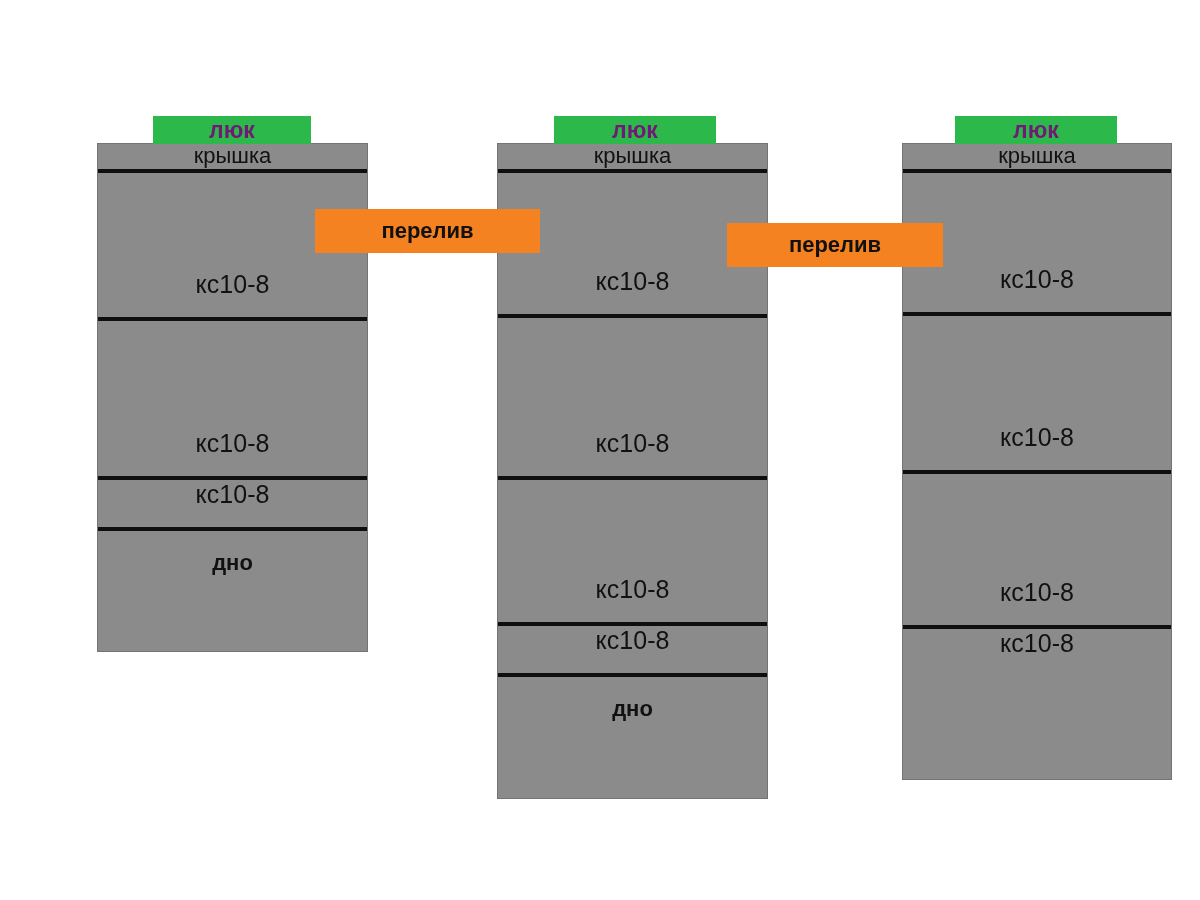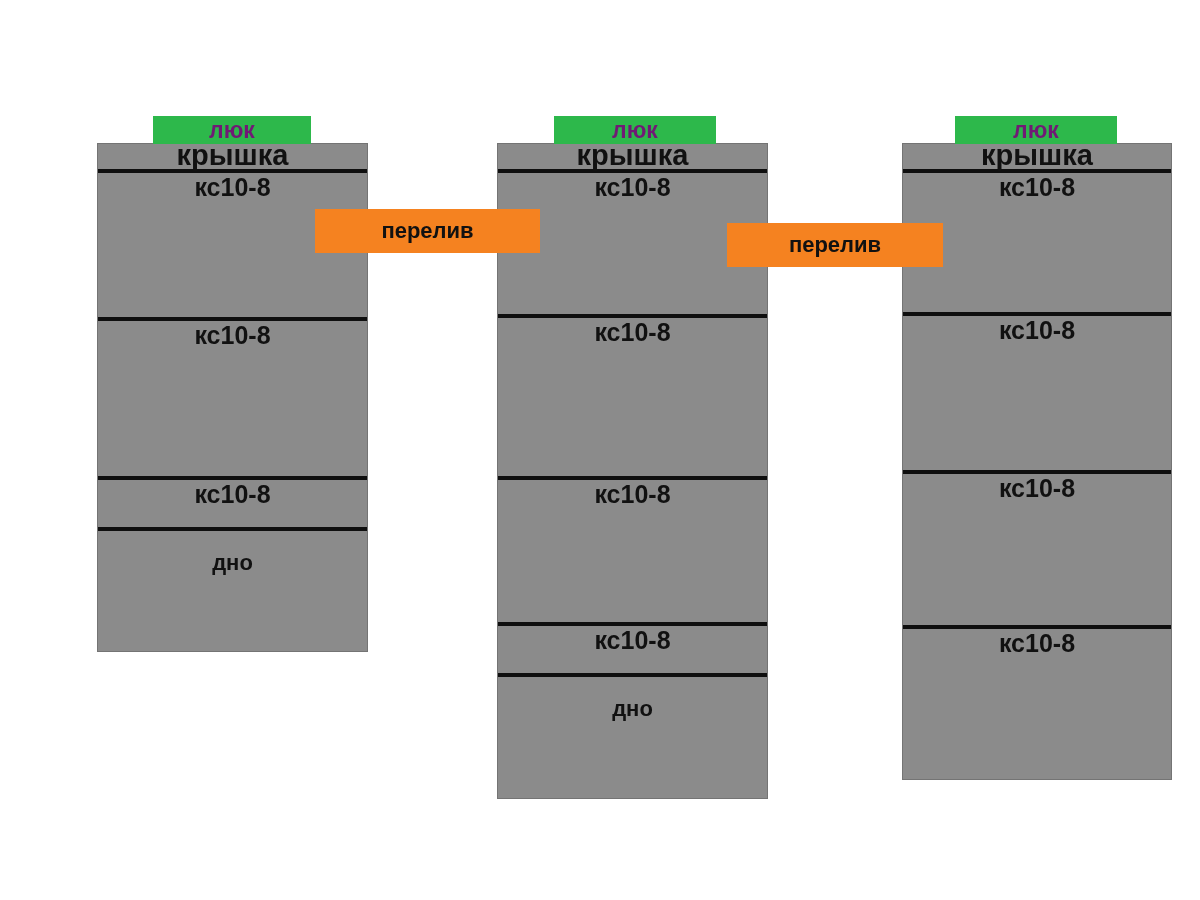--- a/index.html
+++ b/index.html
@@ -43,35 +43,35 @@
   }
   #col1 .hatch { left: 55px; width: 158px; }
   #col2 .hatch { left: 56px; width: 162px; }
   #col3 .hatch { left: 52px; width: 162px; }
 
   
   .cover {
     height: 25px;
     border-bottom: 4px solid #0f0f0f;
     text-align: center;
-    font-size: 29px;
-    font-weight: bold;
+    font-size: 22px;
+    font-weight: normal;
     line-height: 23px;
     box-sizing: content-box;
   }
 
   
   .ring {
     box-sizing: border-box;
     border-bottom: 4px solid #0f0f0f;
     display: flex;
-    align-items: flex-start;
+    align-items: flex-end;
     justify-content: center;
     font-size: 25px;
-    font-weight: bold;
+    font-weight: normal;
   }
   .ring span { margin-bottom: 18px; }
   .ring.no-line { border-bottom: none; }
 
   #col1 .ring:nth-of-type(2) { height: 147px; }
   #col1 .ring:nth-of-type(3) { height: 148px; }
   #col1 .ring:nth-of-type(4) { height: 159px; }
 
   #col2 .ring:nth-of-type(2) { height: 150px; }
   #col2 .ring:nth-of-type(3) { height: 145px; }

